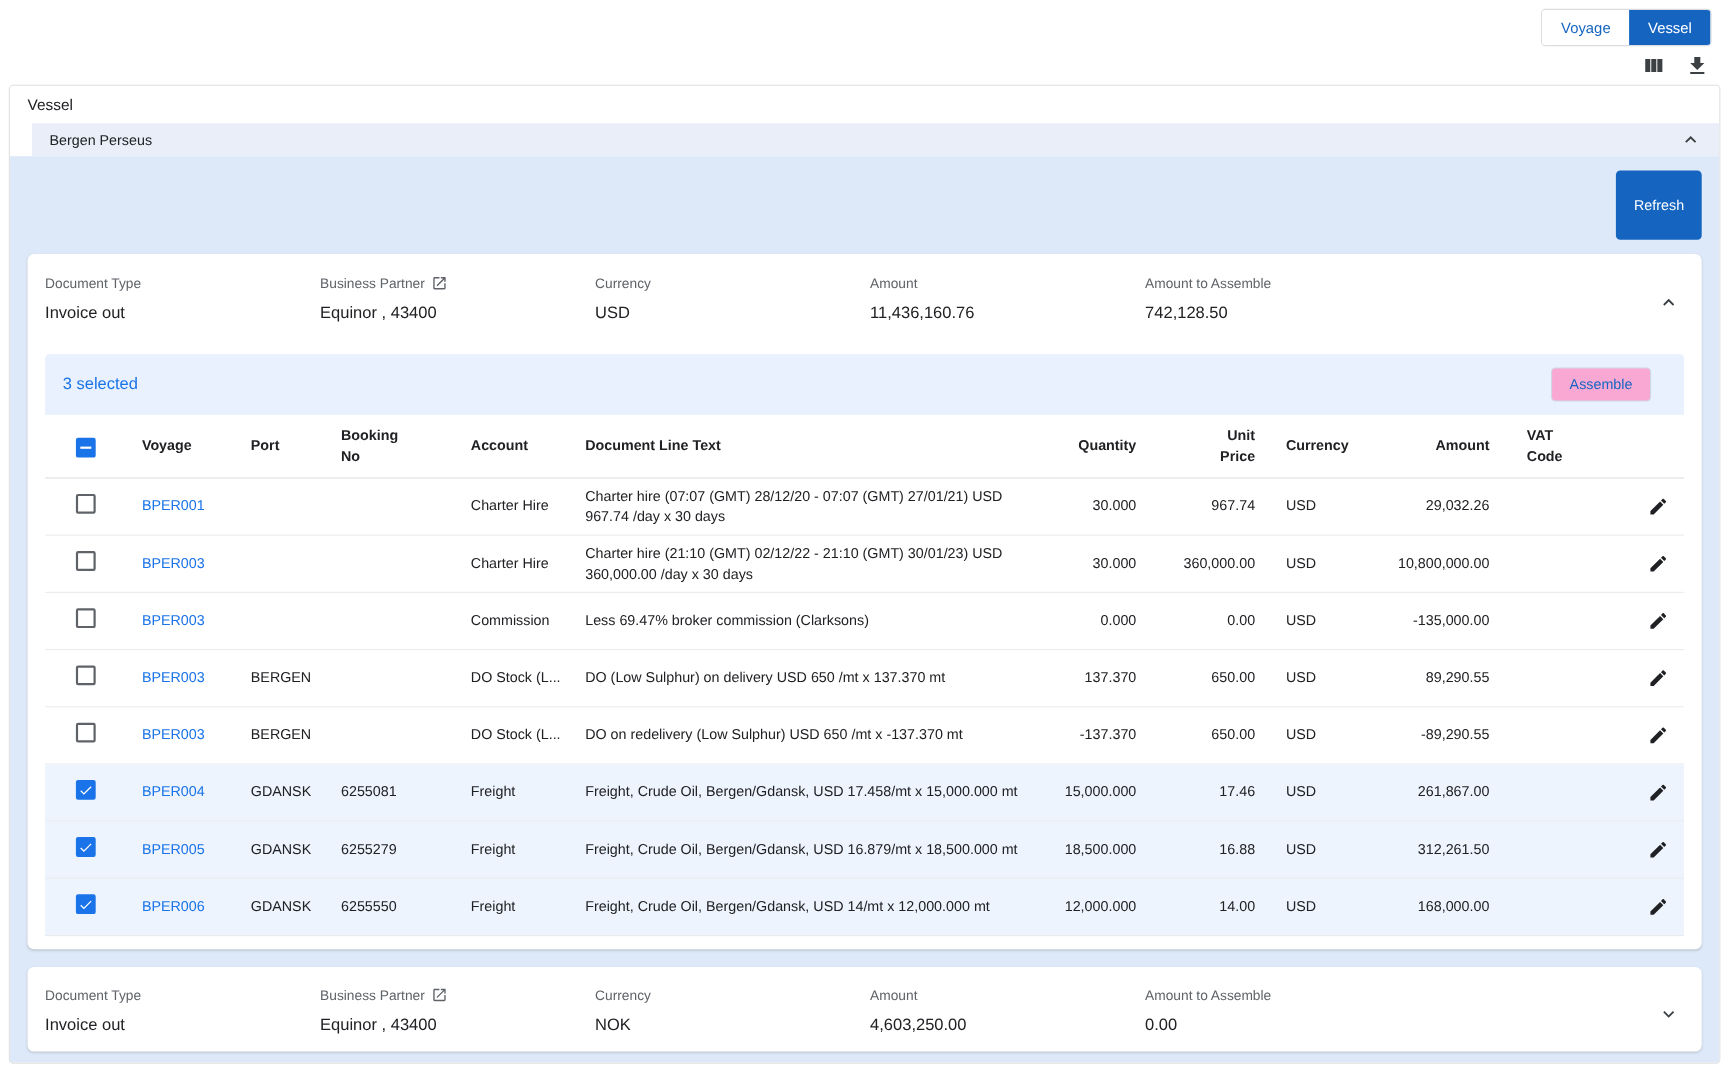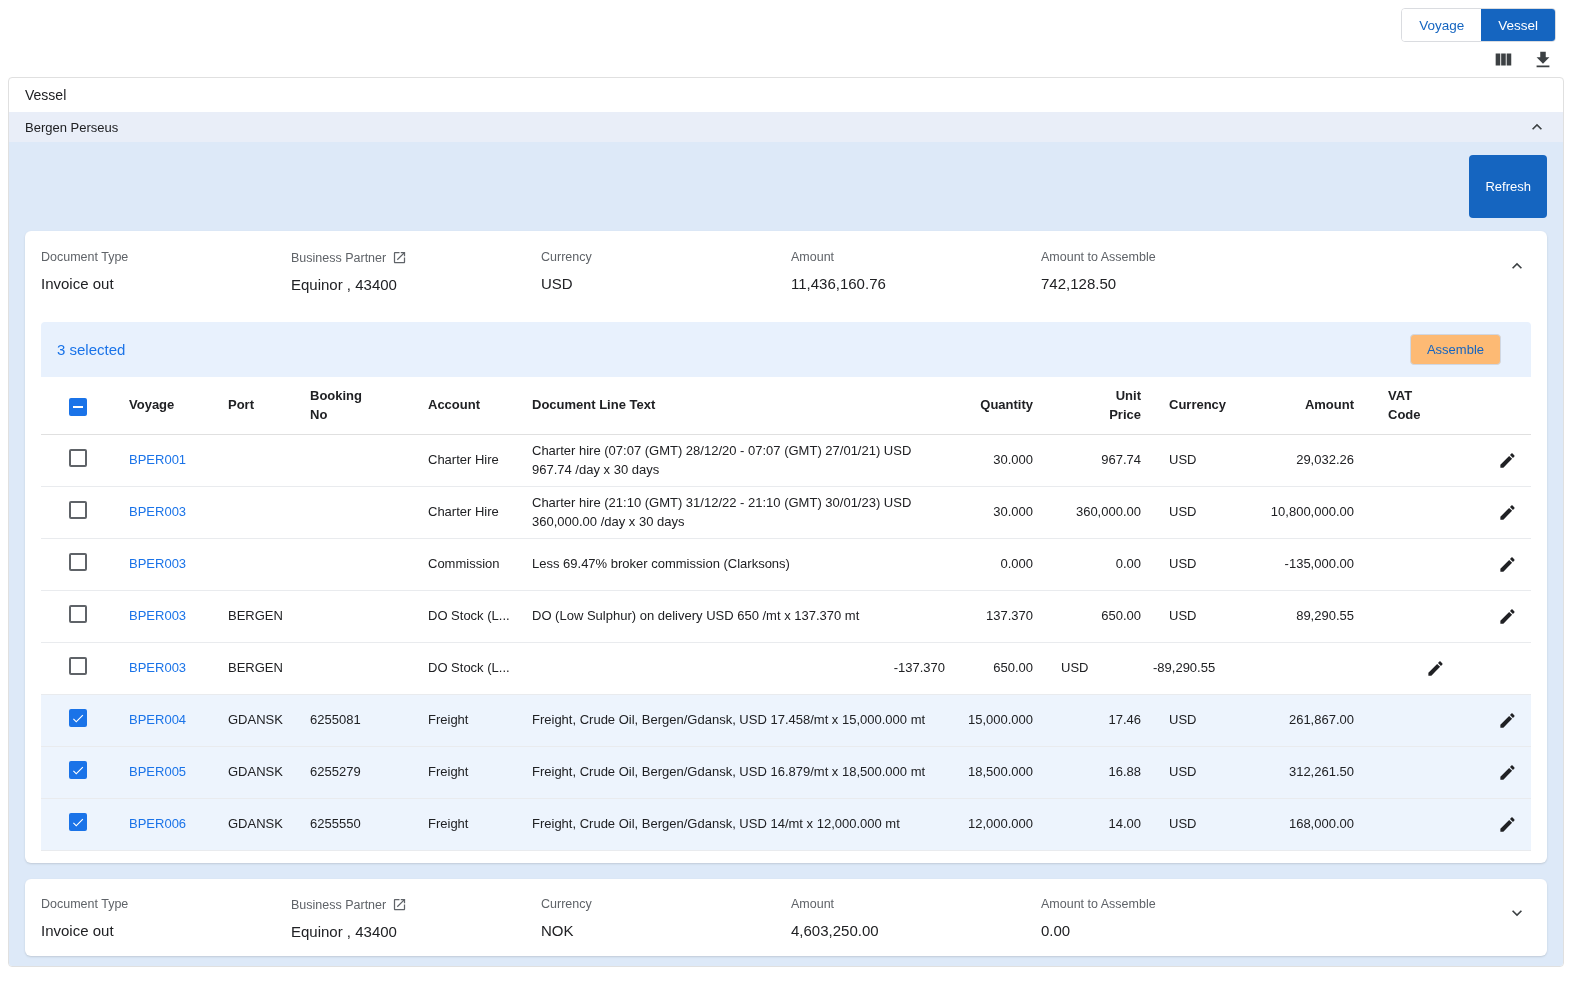--- a/index.html
+++ b/index.html
@@ -12,43 +12,43 @@
   .toggle-btn { font-family:inherit; font-size:13.5px; padding:0 17px; border:none; background:#fff; color:#1565c0; cursor:pointer; }
   .toggle-btn.active { background:#1565c0; color:#fff; }
 
   .icons-row { display:flex; justify-content:flex-end; gap:18px; padding:7px 18px 6px; }
   .tool-icon { width:22px; height:22px; color:#3c4043; cursor:pointer; display:inline-flex; }
   .tool-icon svg { width:100%; height:100%; fill:currentColor; }
 
   
   .main-card { margin:0 8px 8px; border:1px solid #e0e0e0; border-radius:4px; overflow:hidden; background:#fff; }
   .panel-title { padding:9px 16px; font-size:14px; }
-  .group-header { background:#e9eef8; padding:5px 16px; display:flex; align-items:center; justify-content:space-between; font-size:13px; cursor:pointer; min-height:30px; }
+  .group-header { background:#e9eef8; padding:5px 16px; display:flex; align-items:center; justify-content:space-between; font-size:13px; cursor:pointer; min-height:30px;margin-left:20px; }
   .chev { width:20px; height:20px; color:#3c4043; display:inline-flex; }
   .chev svg { width:100%; height:100%; fill:currentColor; }
 
   .blue-panel { background:#dde9f8; padding:0 16px 10px; }
   .refresh-row { display:flex; justify-content:flex-end; padding:13px 0; }
   .btn-contained { background:#1565c0; color:#fff; border:none; border-radius:4px; font-family:inherit; font-size:13px; padding:24px 16px; cursor:pointer; }
 
   .doc-card { background:#fff; border-radius:6px; box-shadow:0 1px 2px rgba(60,64,67,.18); }
   .doc-card + .doc-card { margin-top:16px; }
-  .doc-header { display:flex; align-items:flex-start; padding:19px 20px 29px 16px; }
+  .doc-header { display:flex; align-items:center; padding:19px 20px 29px 16px; }
   .doc-header.short { padding:18px 20px 16px 16px; }
   .field { width:250px; }
   .field-label { font-size:12.5px; color:#5f6368; display:flex; align-items:center; gap:6px; }
   .field-value { font-size:15px; margin-top:11px; color:#202124; }
   .ext-icon { width:15px; height:15px; color:#5f6368; display:inline-flex; cursor:pointer; }
   .ext-icon svg { width:100%; height:100%; fill:currentColor; }
   .header-chev { margin-left:auto; margin-top:6px; cursor:pointer; }
 
   .doc-body { padding:0 16px 12px;border-radius:31px; }
   .selection-bar { background:#e8f1fd; border-radius:4px 4px 0 0; display:flex; align-items:center; justify-content:space-between; height:55px; padding:0 16px; }
   .selection-count { color:#1a73e8; font-size:15px; }
-  .btn-outlined { background:#fdba74; color:#1565c0; border:1px solid #d0d7e2; border-radius:4px; font-family:inherit; font-size:13px; padding:7px 16px; cursor:pointer; margin-right:14px; }
+  .btn-outlined { background:#f9a8d4; color:#1565c0; border:1px solid #d0d7e2; border-radius:4px; font-family:inherit; font-size:13px; padding:7px 16px; cursor:pointer; margin-right:14px; }
 
   
   .grid-row { display:grid; grid-template-columns:88px 99px 82px 118px 104px minmax(0,1fr) 88px 108px 85px 150px 95px 48px; align-items:center; }
   .thead { min-height:58px; border-bottom:1px solid #e0e0e0; font-size:13px; font-weight:700; color:#202124; }
   .trow { min-height:52px; border-bottom:1px solid #e9ebee; font-size:13px; }
   .trow.selected { background:#edf4fd; }
   .cell { padding-right:12px; line-height:1.45; }
   .c-check { padding-left:28px; }
   .c-linetext { padding-right:18px; }
   .c-qty, .c-unit, .c-amount { text-align:right; }
@@ -204,21 +204,21 @@
               <div class="grid-row trow">
     <div class="cell c-check">
       <span class="checkbox">
         
       </span>
     </div>
     <div class="cell"><a class="link">BPER003</a></div>
     <div class="cell"></div>
     <div class="cell"></div>
     <div class="cell c-account">Charter Hire</div>
-    <div class="cell c-linetext">Charter hire (21:10 (GMT) 31/12/22 - 21:10 (GMT) 30/01/23) USD 360,000.00 /day x 30 days</div>
+    <div class="cell c-linetext">Charter hire (21:10 (GMT) 02/12/22 - 21:10 (GMT) 30/01/23) USD 360,000.00 /day x 30 days</div>
     <div class="cell c-qty">30.000</div>
     <div class="cell c-unit">360,000.00</div>
     <div class="cell c-curr">USD</div>
     <div class="cell c-amount">10,800,000.00</div>
     <div class="cell c-vat"></div>
     <div class="cell c-edit">
       <span class="edit-icon">
         <svg viewBox="0 0 24 24">
                       <path d="M3 17.25V21h3.75L17.81 9.94l-3.75-3.75L3 17.25zM20.71 7.04c.39-.39.39-1.02 0-1.41l-2.34-2.34c-.39-.39-1.02-.39-1.41 0l-1.83 1.83 3.75 3.75 1.83-1.83z"></path>
                     </svg>
@@ -276,20 +276,21 @@
               <div class="grid-row trow">
     <div class="cell c-check">
       <span class="checkbox">
         
       </span>
     </div>
     <div class="cell"><a class="link">BPER003</a></div>
     <div class="cell">BERGEN</div>
     <div class="cell"></div>
     <div class="cell c-account">DO Stock (L...</div>
+    <div class="cell c-linetext">DO on redelivery (Low Sulphur) USD 650 /mt x -137.370 mt</div>
     <div class="cell c-qty">-137.370</div>
     <div class="cell c-unit">650.00</div>
     <div class="cell c-curr">USD</div>
     <div class="cell c-amount">-89,290.55</div>
     <div class="cell c-vat"></div>
     <div class="cell c-edit">
       <span class="edit-icon">
         <svg viewBox="0 0 24 24">
                       <path d="M3 17.25V21h3.75L17.81 9.94l-3.75-3.75L3 17.25zM20.71 7.04c.39-.39.39-1.02 0-1.41l-2.34-2.34c-.39-.39-1.02-.39-1.41 0l-1.83 1.83 3.75 3.75 1.83-1.83z"></path>
                     </svg>

